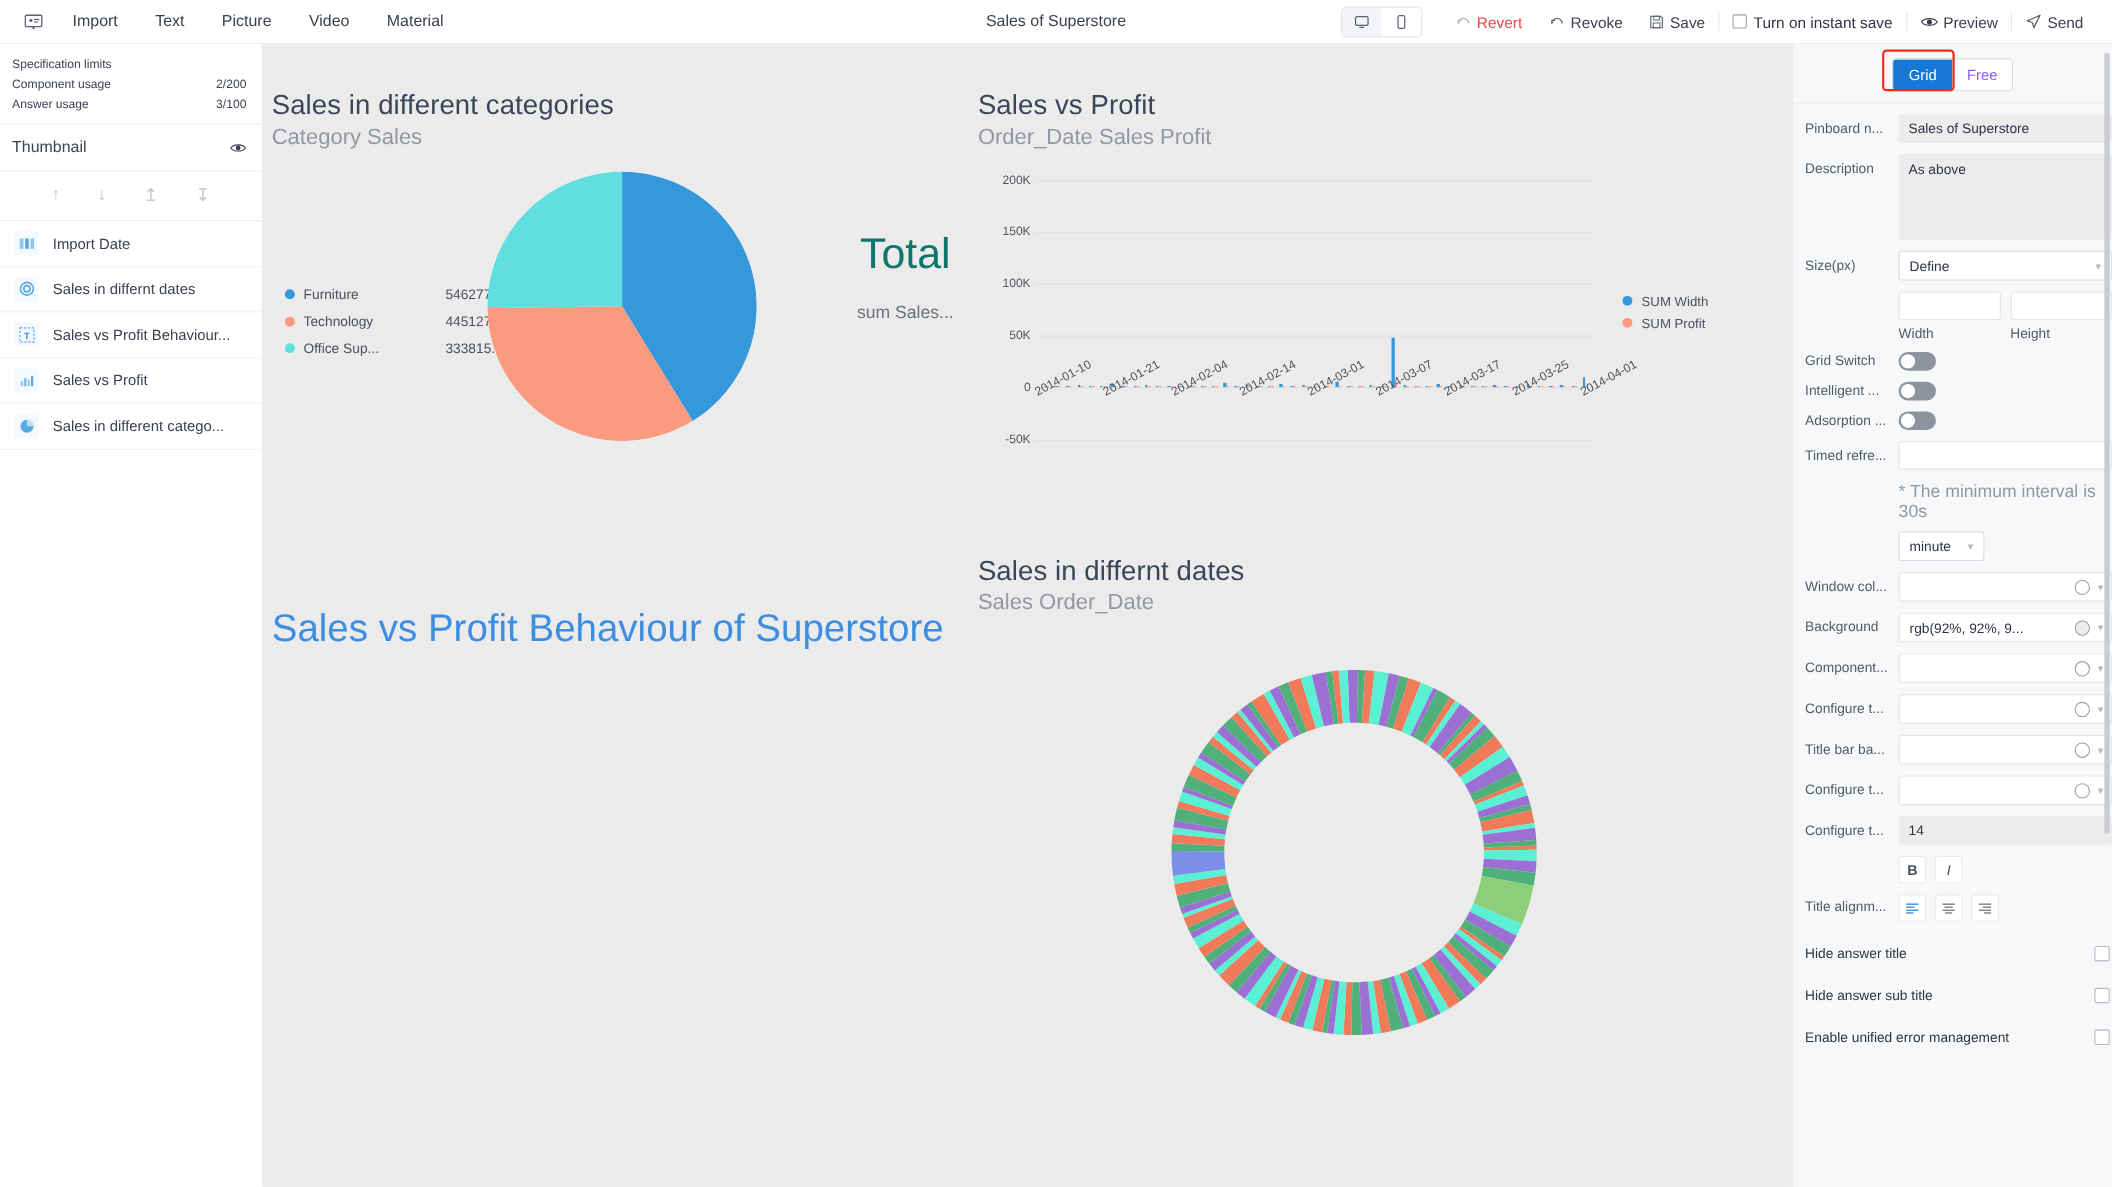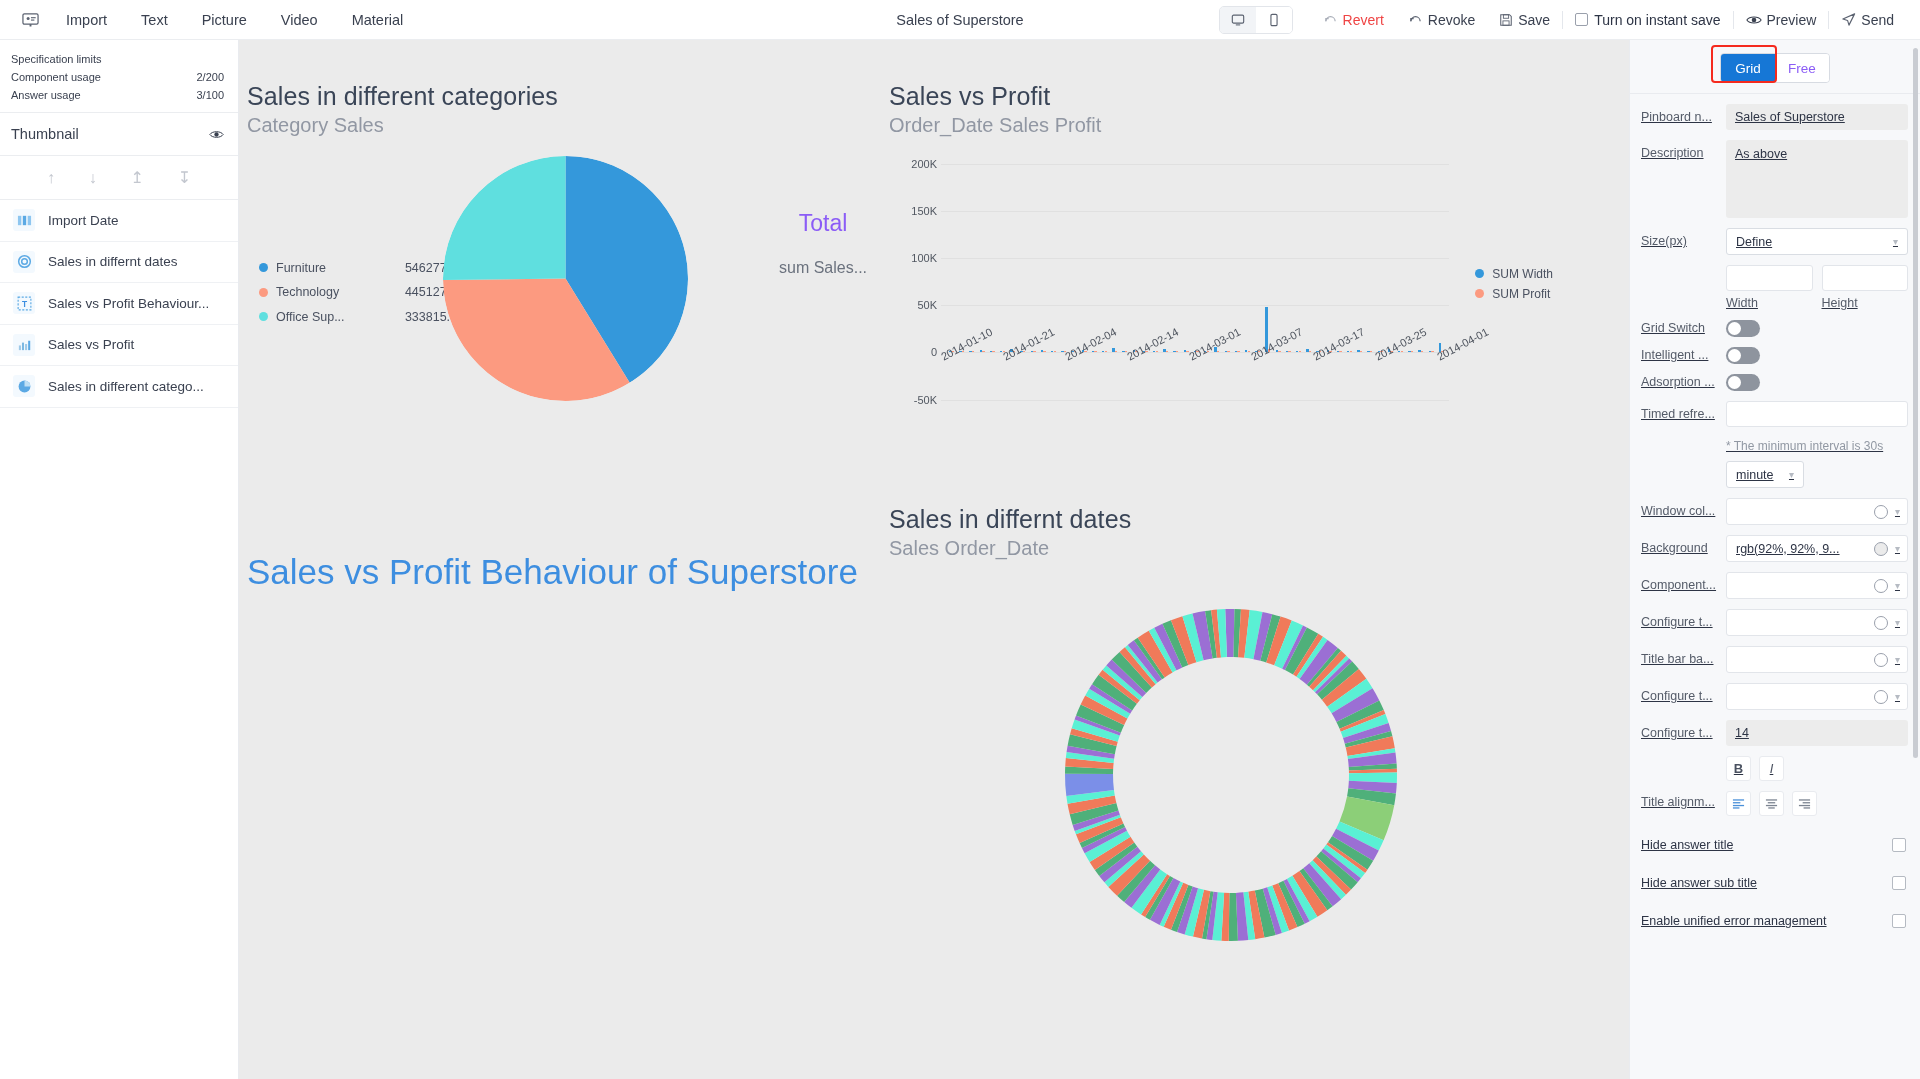--- a/index.html
+++ b/index.html
@@ -96,21 +96,21 @@
   .pie-legend { position: absolute; left: 12px; top: 118px; font-size: 12.5px; color: #4a5160; }
   .pl-row { display: flex; align-items: center; height: 24.5px; }
   .pl-dot { width: 9px; height: 9px; border-radius: 50%; margin-right: 8px; }
   .pl-name { width: 108px; }
   .pl-val { width: 80px; text-align: right; }
   .pie-circle {
     position: absolute; left: 196px; top: 18px; width: 245px; height: 245px;
     border-radius: 50%;
   }
   .pie-total { position: absolute; left: 486px; top: 72px; text-align: center; width: 180px; }
-  .pie-total .t1 { font-size: 23px; color: #8b5cf6; }
+  .pie-total .t1 { font-size: 39px; color: #0f766e; }
   .pie-total .t2 { font-size: 16px; color: #6b727e; margin-top: 22px; }
 
   
   #w-svp { left: 650px; top: 42px; width: 700px; height: 400px; }
   .svp-plot { position: relative; width: 660px; height: 250px; margin-top: 18px; margin-left: 10px; }
   .gl { position: absolute; left: 42px; right: 110px; height: 1px; background: #e0e0e0; }
   .gl-lbl { position: absolute; left: 0; width: 38px; text-align: right; font-size: 11px; color: #515761; transform: translateY(-50%); }
   .bars { position: absolute; left: 50px; right: 112px; bottom: 0; top: 0; }
   .bar { position: absolute; bottom: 0; width: 3px; }
   .xlabels { position: absolute; left: 44px; top: 256px; width: 560px; height: 70px; }
@@ -142,21 +142,21 @@
     display: flex; align-items: center; justify-content: center;
     background: #fff; color: #8b5cf6; cursor: pointer;
   }
   .rp-seg-btn.active { background: #1677d6; color: #fff; }
   .redbox {
     position: absolute; left: 1711px; top: 45px; width: 66px; height: 38px;
     border: 2.5px solid #f52a1e; border-radius: 4px; pointer-events: none;
   }
   .rp-heading { font-size: 14px; font-weight: bold; color: #2d3445; padding: 4px 0 10px 11px; }
   .rp-divider { height: 1px; background: #e9ebef; }
-  .rp-body { padding: 10px 12px 10px 11px; text-decoration: underline; }
+  .rp-body { padding: 10px 0 10px 11px; }
   .rp-row { display: flex; align-items: flex-start; margin-bottom: 10px; }
   .rp-lbl { width: 85px; flex: 0 0 85px; font-size: 12.5px; color: #545b68; padding-top: 6px; }
   .rp-ctl { flex: 1; }
   .fld {
     background: #ececec; border-radius: 3px; height: 26px; font-size: 12.5px;
     display: flex; align-items: center; padding: 0 9px; color: #2d3445;
   }
   .fld.tall { height: 78px; align-items: flex-start; padding-top: 7px; }
   .fld.white { background: #fff; border: 1px solid #e2e5ea; }
   .sel {
@@ -169,21 +169,21 @@
   .wh-lbls { display: flex; gap: 9px; margin-top: 5px; font-size: 12.5px; color: #545b68; }
   .wh-lbls span { flex: 1; }
   .toggle {
     width: 34px; height: 17px; border-radius: 9px; background: #8e949e; position: relative;
     cursor: pointer;
   }
   .toggle::after {
     content: ''; position: absolute; left: 2px; top: 2px; width: 13px; height: 13px;
     border-radius: 50%; background: #fff;
   }
-  .hint { font-size: 12px; color: #9198a3; margin: 2px 0 6px 0; }
+  .hint { font-size: 16px; color: #9198a3; margin: 2px 0 6px 0; }
   .colorfld {
     background: #fff; border: 1px solid #e2e5ea; border-radius: 3px; height: 27px;
     display: flex; align-items: center; padding: 0 7px 0 9px; font-size: 12.5px; color: #2d3445;
   }
   .colorfld .sw {
     width: 14px; height: 14px; border-radius: 50%; border: 1px solid #9aa0ac; margin-left: auto;
   }
   .chev { margin-left: 7px; color: #b6bbc3; font-size: 10px; }
   .btnrow { display: flex; gap: 8px; }
   .smbtn {

